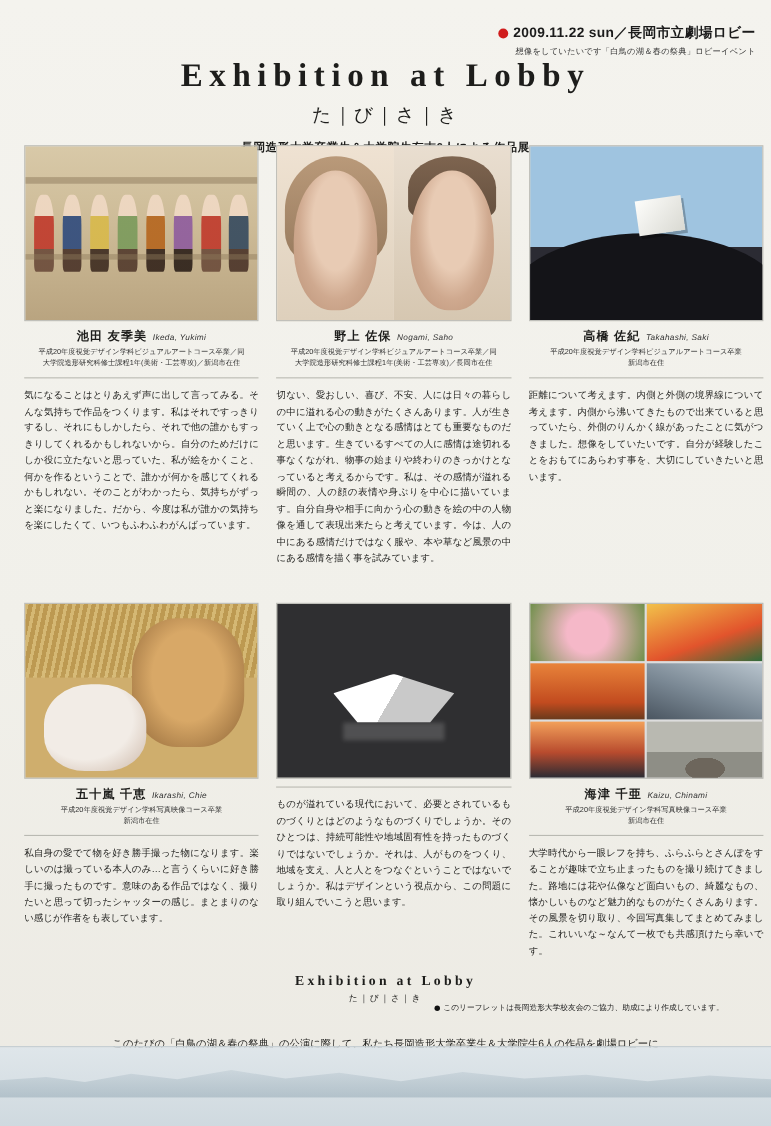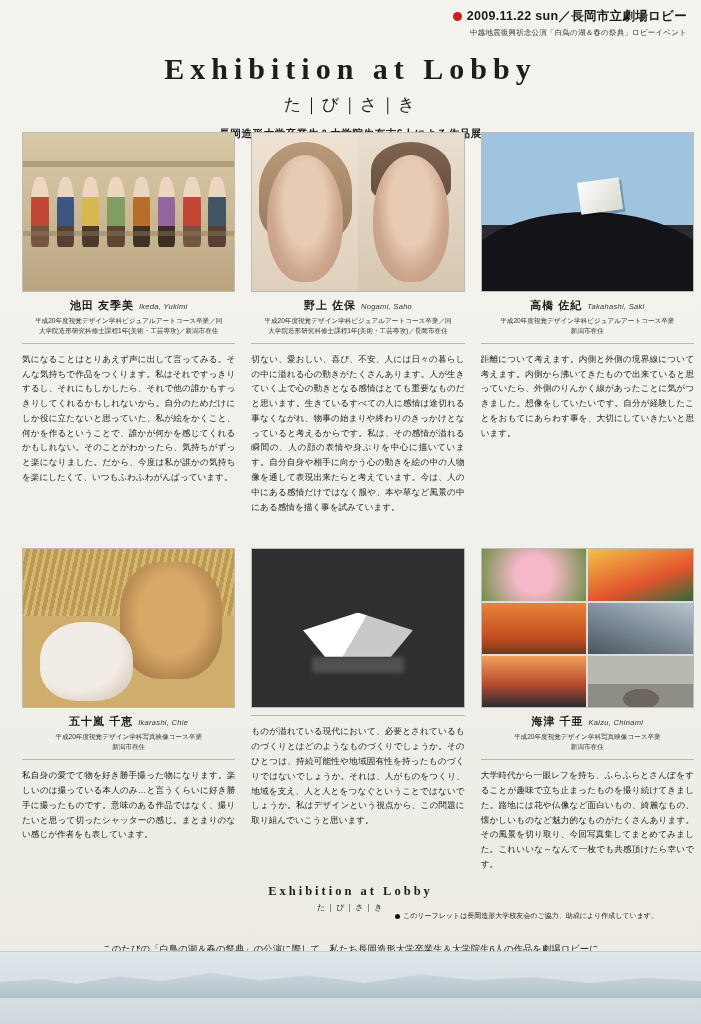--- a/index.html
+++ b/index.html
@@ -11,21 +11,21 @@
     position:relative;
     overflow:hidden;
   }
   .page{
     position:absolute;inset:0;
     background:
       linear-gradient(180deg,#f4f3ee 0%, #f1f0ea 55%, #eceae3 100%);
   }
   
   .top-event{
-    position:absolute;top:8px;right:14px;text-align:right;
+    position:absolute;top:22px;right:14px;text-align:right;
   }
   .top-event .date{
     font-size:12.5px;font-weight:bold;letter-spacing:.3px;color:#1b1b1b;
     display:flex;align-items:center;justify-content:flex-end;gap:5px;
   }
   .red-dot{
     width:9px;height:9px;border-radius:50%;background:#d01c1c;display:inline-block;
   }
   .top-event .sub{
     font-size:7.5px;color:#333;margin-top:3px;letter-spacing:.2px;
@@ -169,21 +169,21 @@
 </head>
 <body>
 
 <div class="page">
 
   <div class="top-event">
     <div class="date">
       <span class="red-dot"></span>
       <span>2009.11.22 sun／長岡市立劇場ロビー</span>
     </div>
-    <div class="sub">中越地震復興祈念公演「白鳥の湖＆春の祭典」ロビーイベント</div>
+    <div class="sub">想像をしていたいです「白鳥の湖＆春の祭典」ロビーイベント</div>
   </div>
 
   <div class="title-wrap">
     <div class="main-title">Exhibition at Lobby</div>
     <div class="kana-title">た｜び｜さ｜き</div>
     <div class="lead">長岡造形大学卒業生＆大学院生有志6人による作品展</div>
   </div>
 
   <div class="grid">
 

